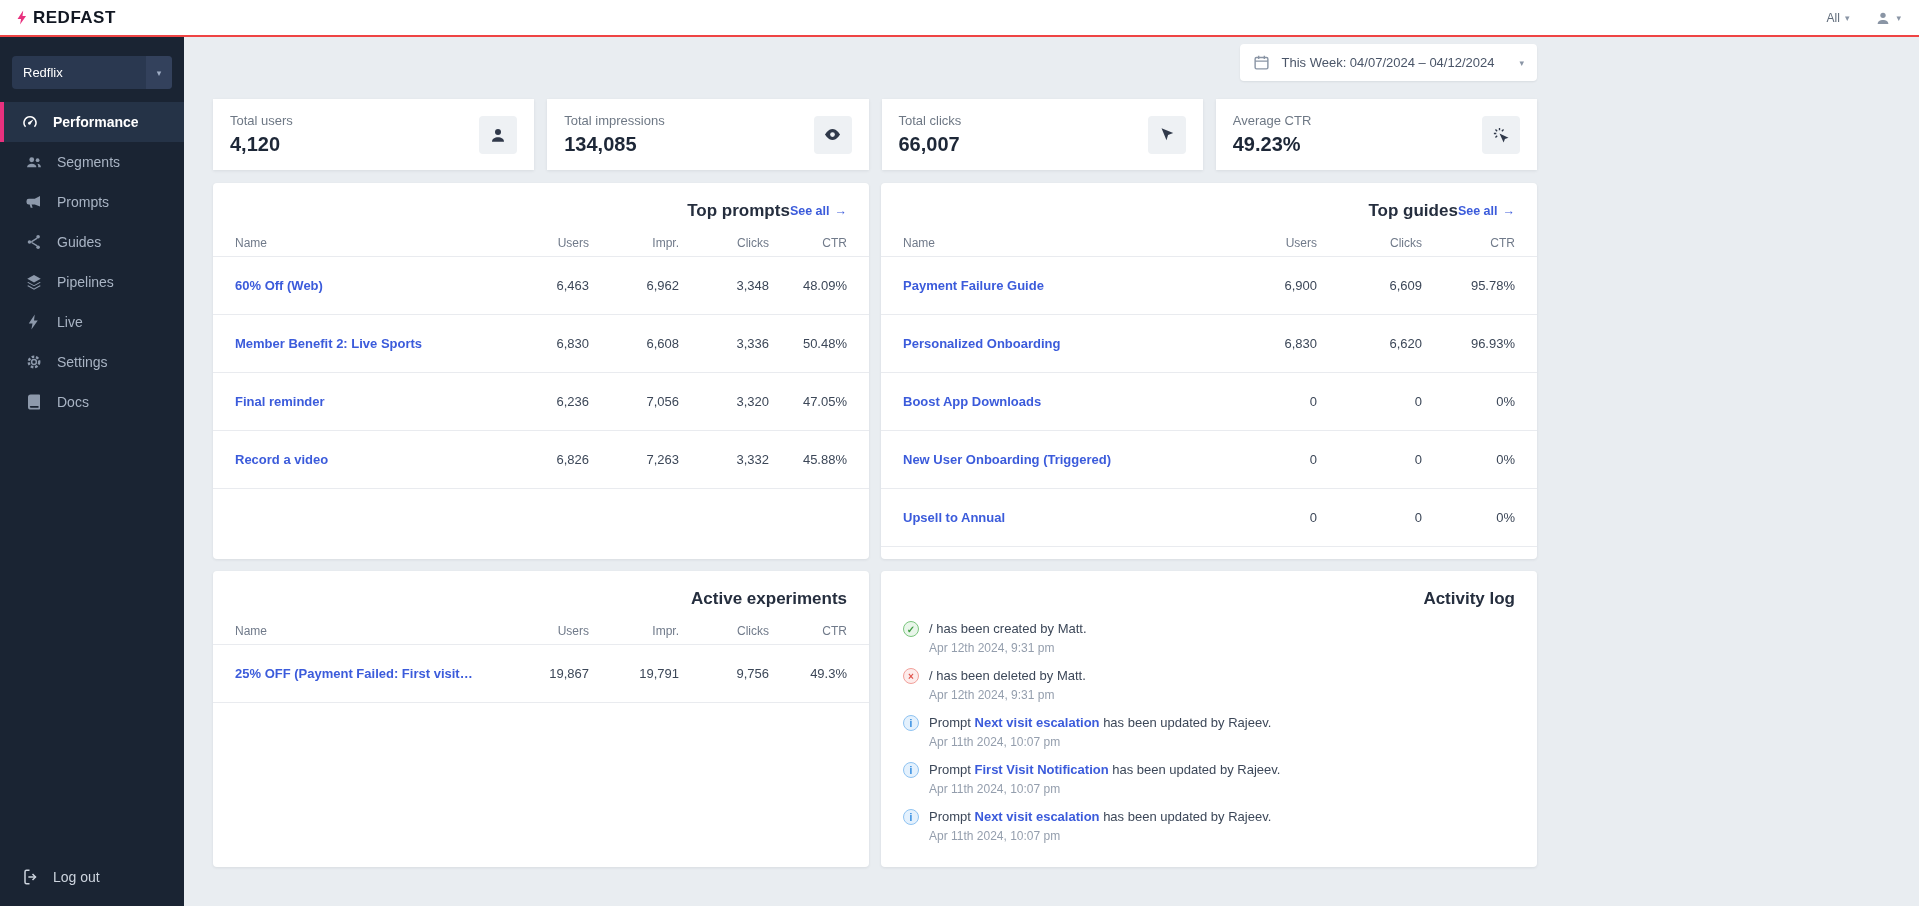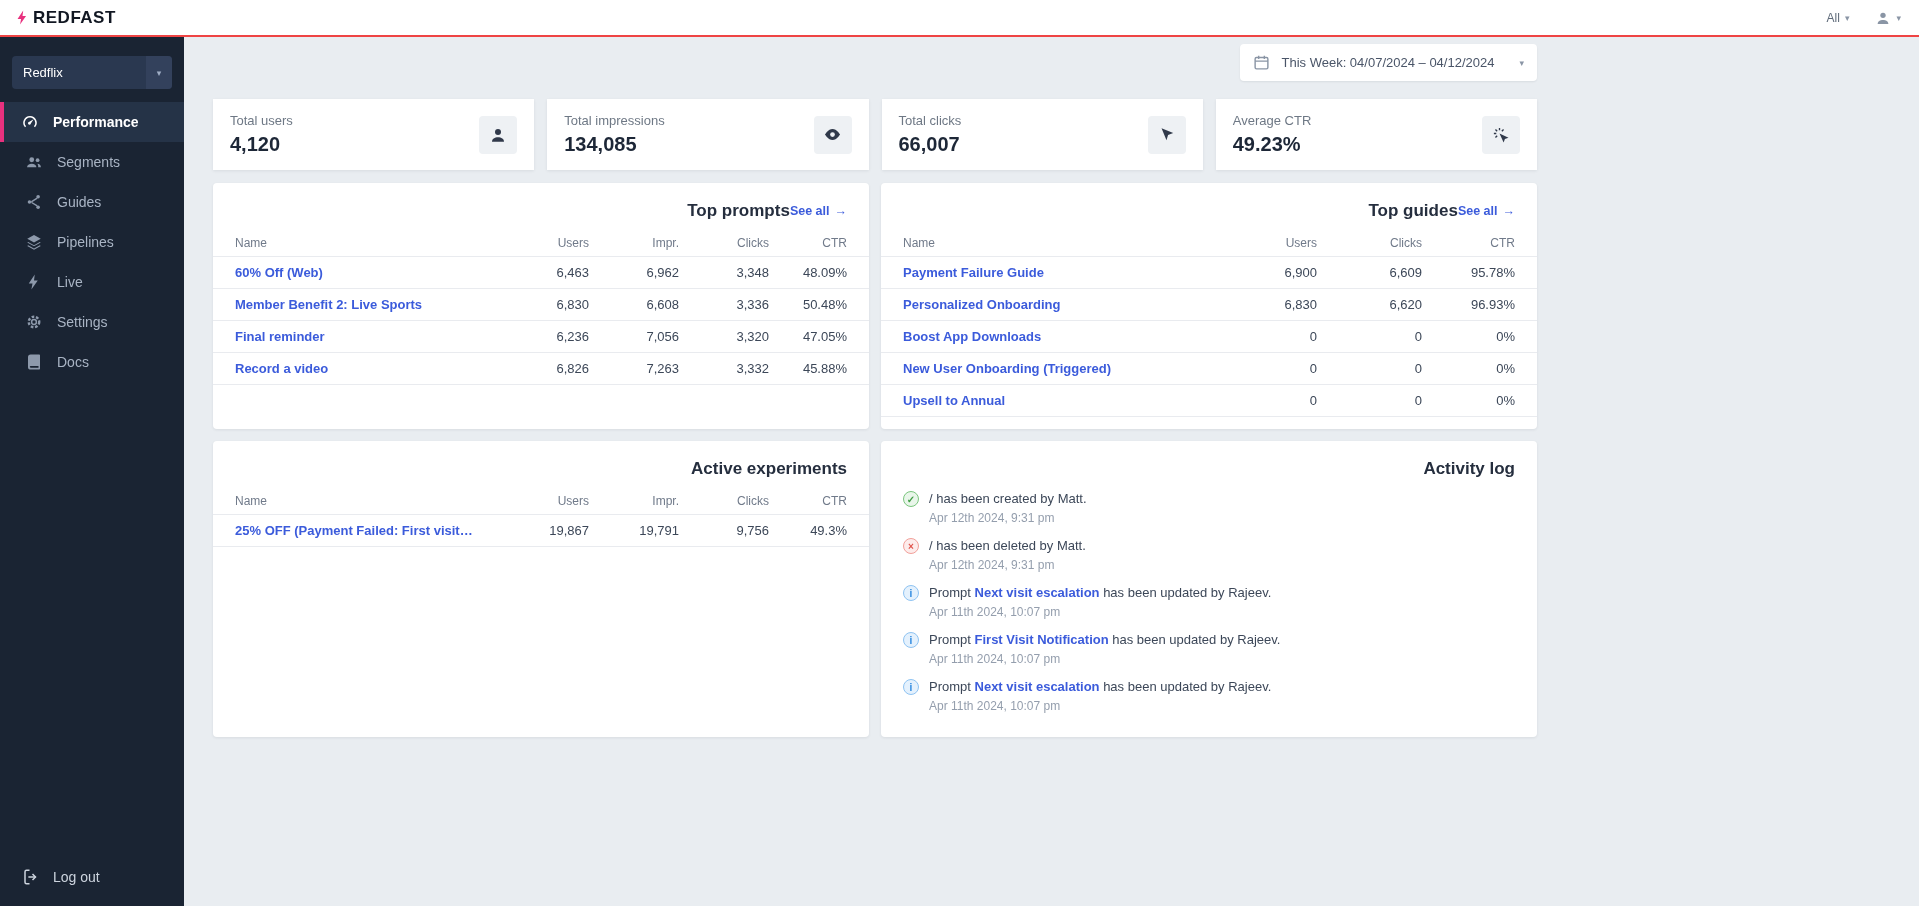--- a/index.html
+++ b/index.html
@@ -98,21 +98,21 @@
     display: flex; align-items: center; gap: 5px;
   }
 
   table.data { width: 100%; border-collapse: collapse; font-size: 13px; }
   table.data th {
     font-size: 12px; font-weight: 400; color: #707a8a; text-align: right;
     padding: 6px 10px; border-bottom: 1px solid #e9ebef; white-space: nowrap;
   }
   table.data th.name-col { text-align: left; }
   table.data td {
-    padding: 8px 10px; border-bottom: 1px solid #e9ebef; text-align: right;
+    padding: 21px 10px; border-bottom: 1px solid #e9ebef; text-align: right;
     color: #3c4758; white-space: nowrap;
   }
   table.data td.name-cell { text-align: left; }
   table.data th:first-child, table.data td:first-child { padding-left: 22px; }
   table.data th:last-child, table.data td:last-child { padding-right: 22px; }
   table.data .w90 { width: 90px; }
   table.data .w105 { width: 105px; }
   a.name-link { color: #3b5bdb; font-weight: 700; text-decoration: none; cursor: pointer; }
 
   .row2 { margin-top: 12px; }
@@ -182,20 +182,28 @@
             <path d="M2.8 19c0-3.1 2.8-4.7 6.2-4.7s6.2 1.6 6.2 4.7z"></path>
             <circle cx="16.8" cy="9.6" r="2.5"></circle>
             <path d="M16.6 14.4c2.7.3 4.6 1.8 4.6 4.6h-3.6a6.6 6.6 0 0 0-1-4.6z"></path>
           </svg>
       </span>
       <span>Segments</span>
     </div>
     <div class="nav-item">
       <span class="nav-ic">
         <svg width="18" height="18" viewBox="0 0 24 24" fill="currentColor">
+            <path d="M20 4v14l-7-2.8H8.8l1.4 4.6H7.6L6.2 15.2H5a3 3 0 0 1-3-3v-1.4a3 3 0 0 1 3-3h8z"></path>
+          </svg>
+      </span>
+      <span>Prompts</span>
+    </div>
+    <div class="nav-item">
+      <span class="nav-ic">
+        <svg width="18" height="18" viewBox="0 0 24 24" fill="currentColor">
             <circle cx="6" cy="12" r="2.4"></circle>
             <circle cx="17.5" cy="5" r="2.4"></circle>
             <circle cx="17.5" cy="19" r="2.4"></circle>
             <path d="M7.8 10.9l8-4.9 1 1.6-8 4.9zM7.8 13.1l8 4.9 1-1.6-8-4.9z"></path>
           </svg>
       </span>
       <span>Guides</span>
     </div>
     <div class="nav-item">
       <span class="nav-ic">

